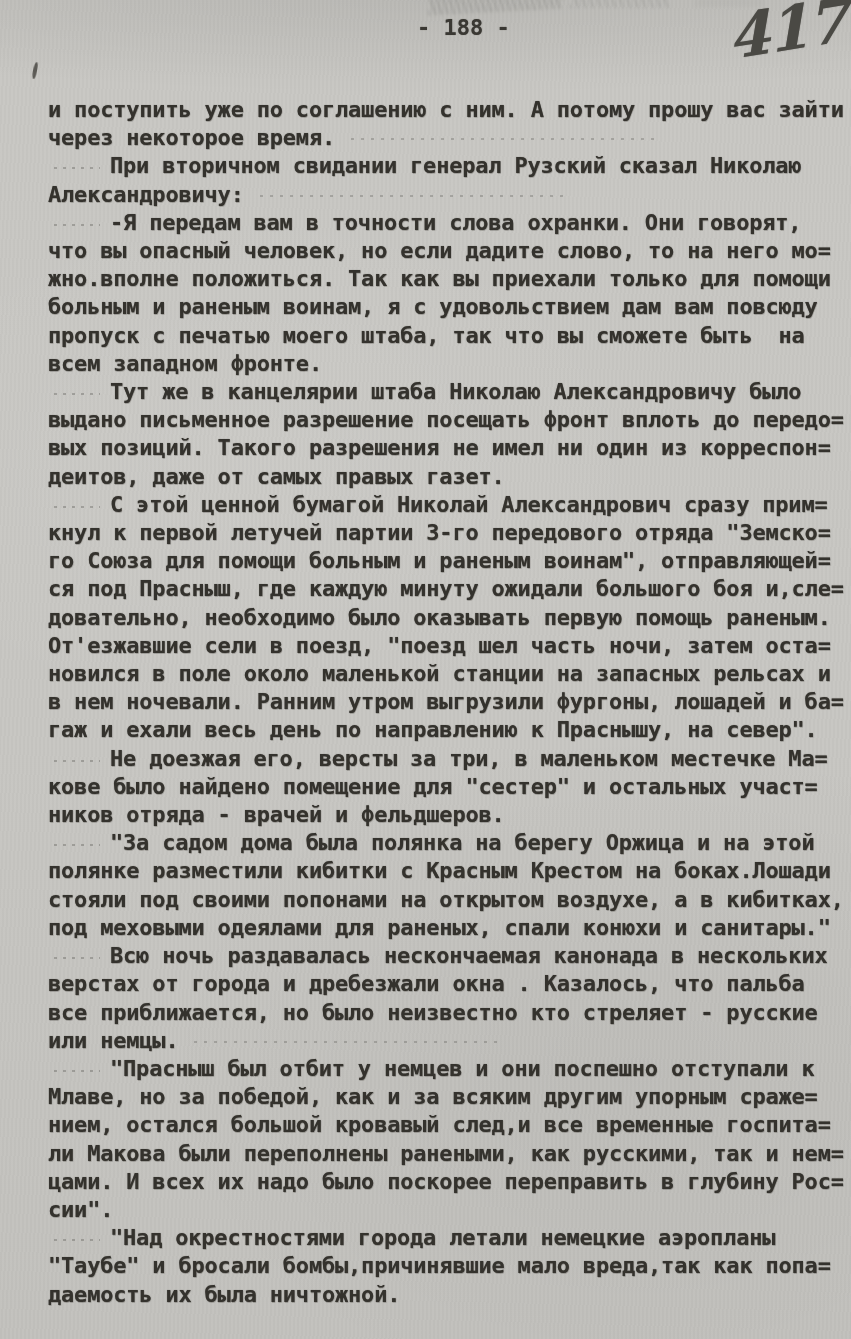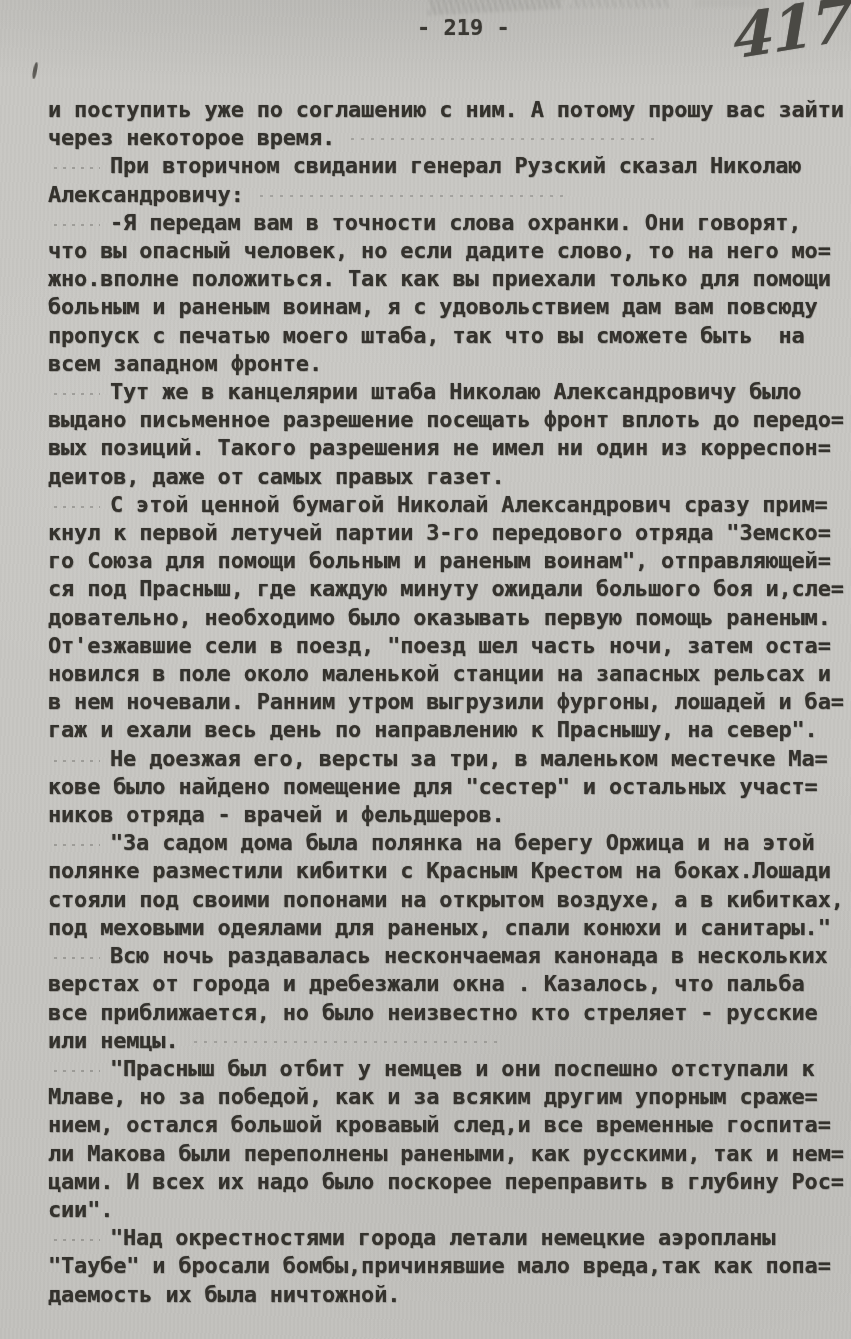--- a/index.html
+++ b/index.html
@@ -74,21 +74,21 @@
   }
 </style>
 </head>
 <body>
 
 <div class="smudge smudge-1"></div>
 <div class="smudge smudge-2"></div>
 <div class="smudge smudge-3"></div>
 <div class="ink-mark"></div>
 
-<div class="page-number">- 219 -</div>
+<div class="page-number">- 188 -</div>
 <div class="handwritten">417</div>
 
 <div class="doc-text" id="doc-text">
     <div class="tl">и поступить уже по соглашению с ним. А потому прошу вас зайти</div>
     <div class="tl trail">через некоторое время.</div>
     <div class="tl ind lead">При вторичном свидании генерал Рузский сказал Николаю</div>
     <div class="tl trail">Александровичу:</div>
     <div class="tl ind lead">-Я передам вам в точности слова охранки. Они говорят,</div>
     <div class="tl">что вы опасный человек, но если дадите слово, то на него мо=</div>
     <div class="tl">жно.вполне положиться. Так как вы приехали только для помощи</div>

